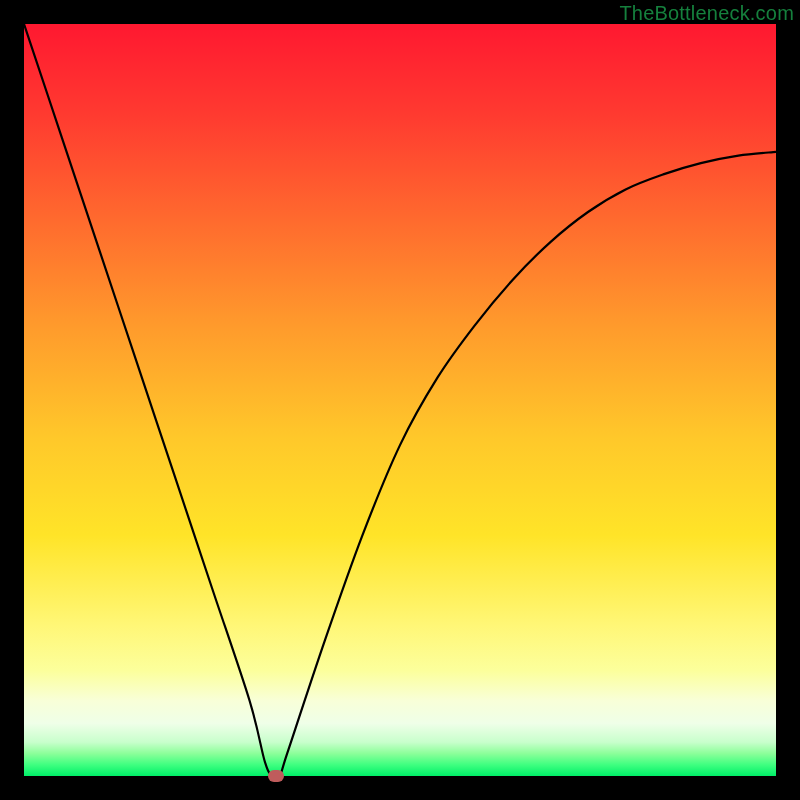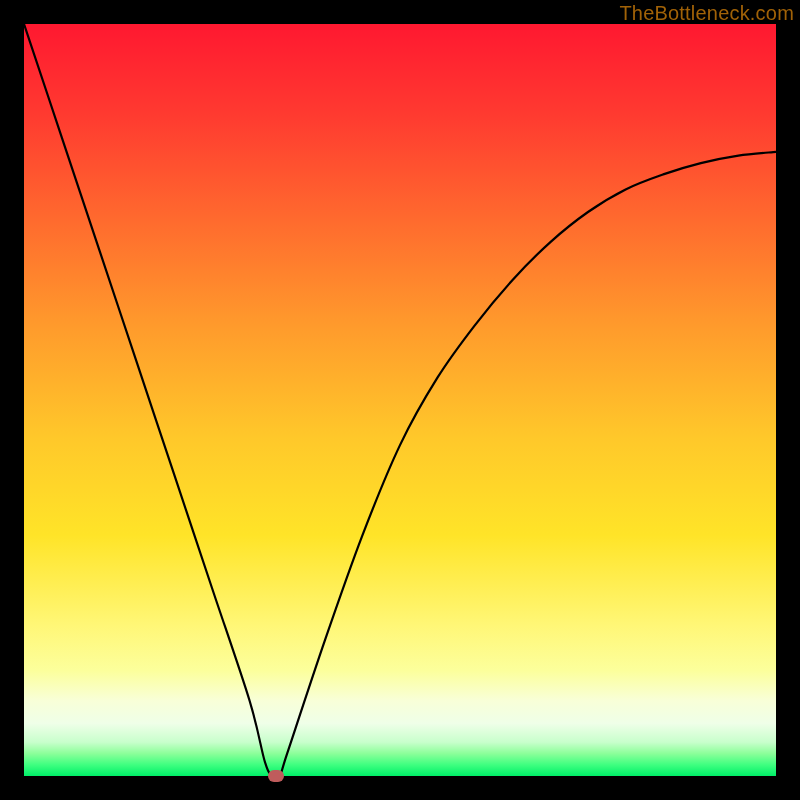--- a/index.html
+++ b/index.html
@@ -55,21 +55,21 @@
     position: absolute;
     width: 16px;
     height: 12px;
     border-radius: 6px;
     background: #bf5c5c;
   }
   .watermark {
     position: absolute;
     top: 2px;
     right: 6px;
-    color: #a16207;
+    color: #15803d;
     font-size: 20px;
     font-weight: 500;
     letter-spacing: 0.2px;
   }
 </style>
 </head>
 <body>
 
 <div class="frame">
   <div class="plot">

